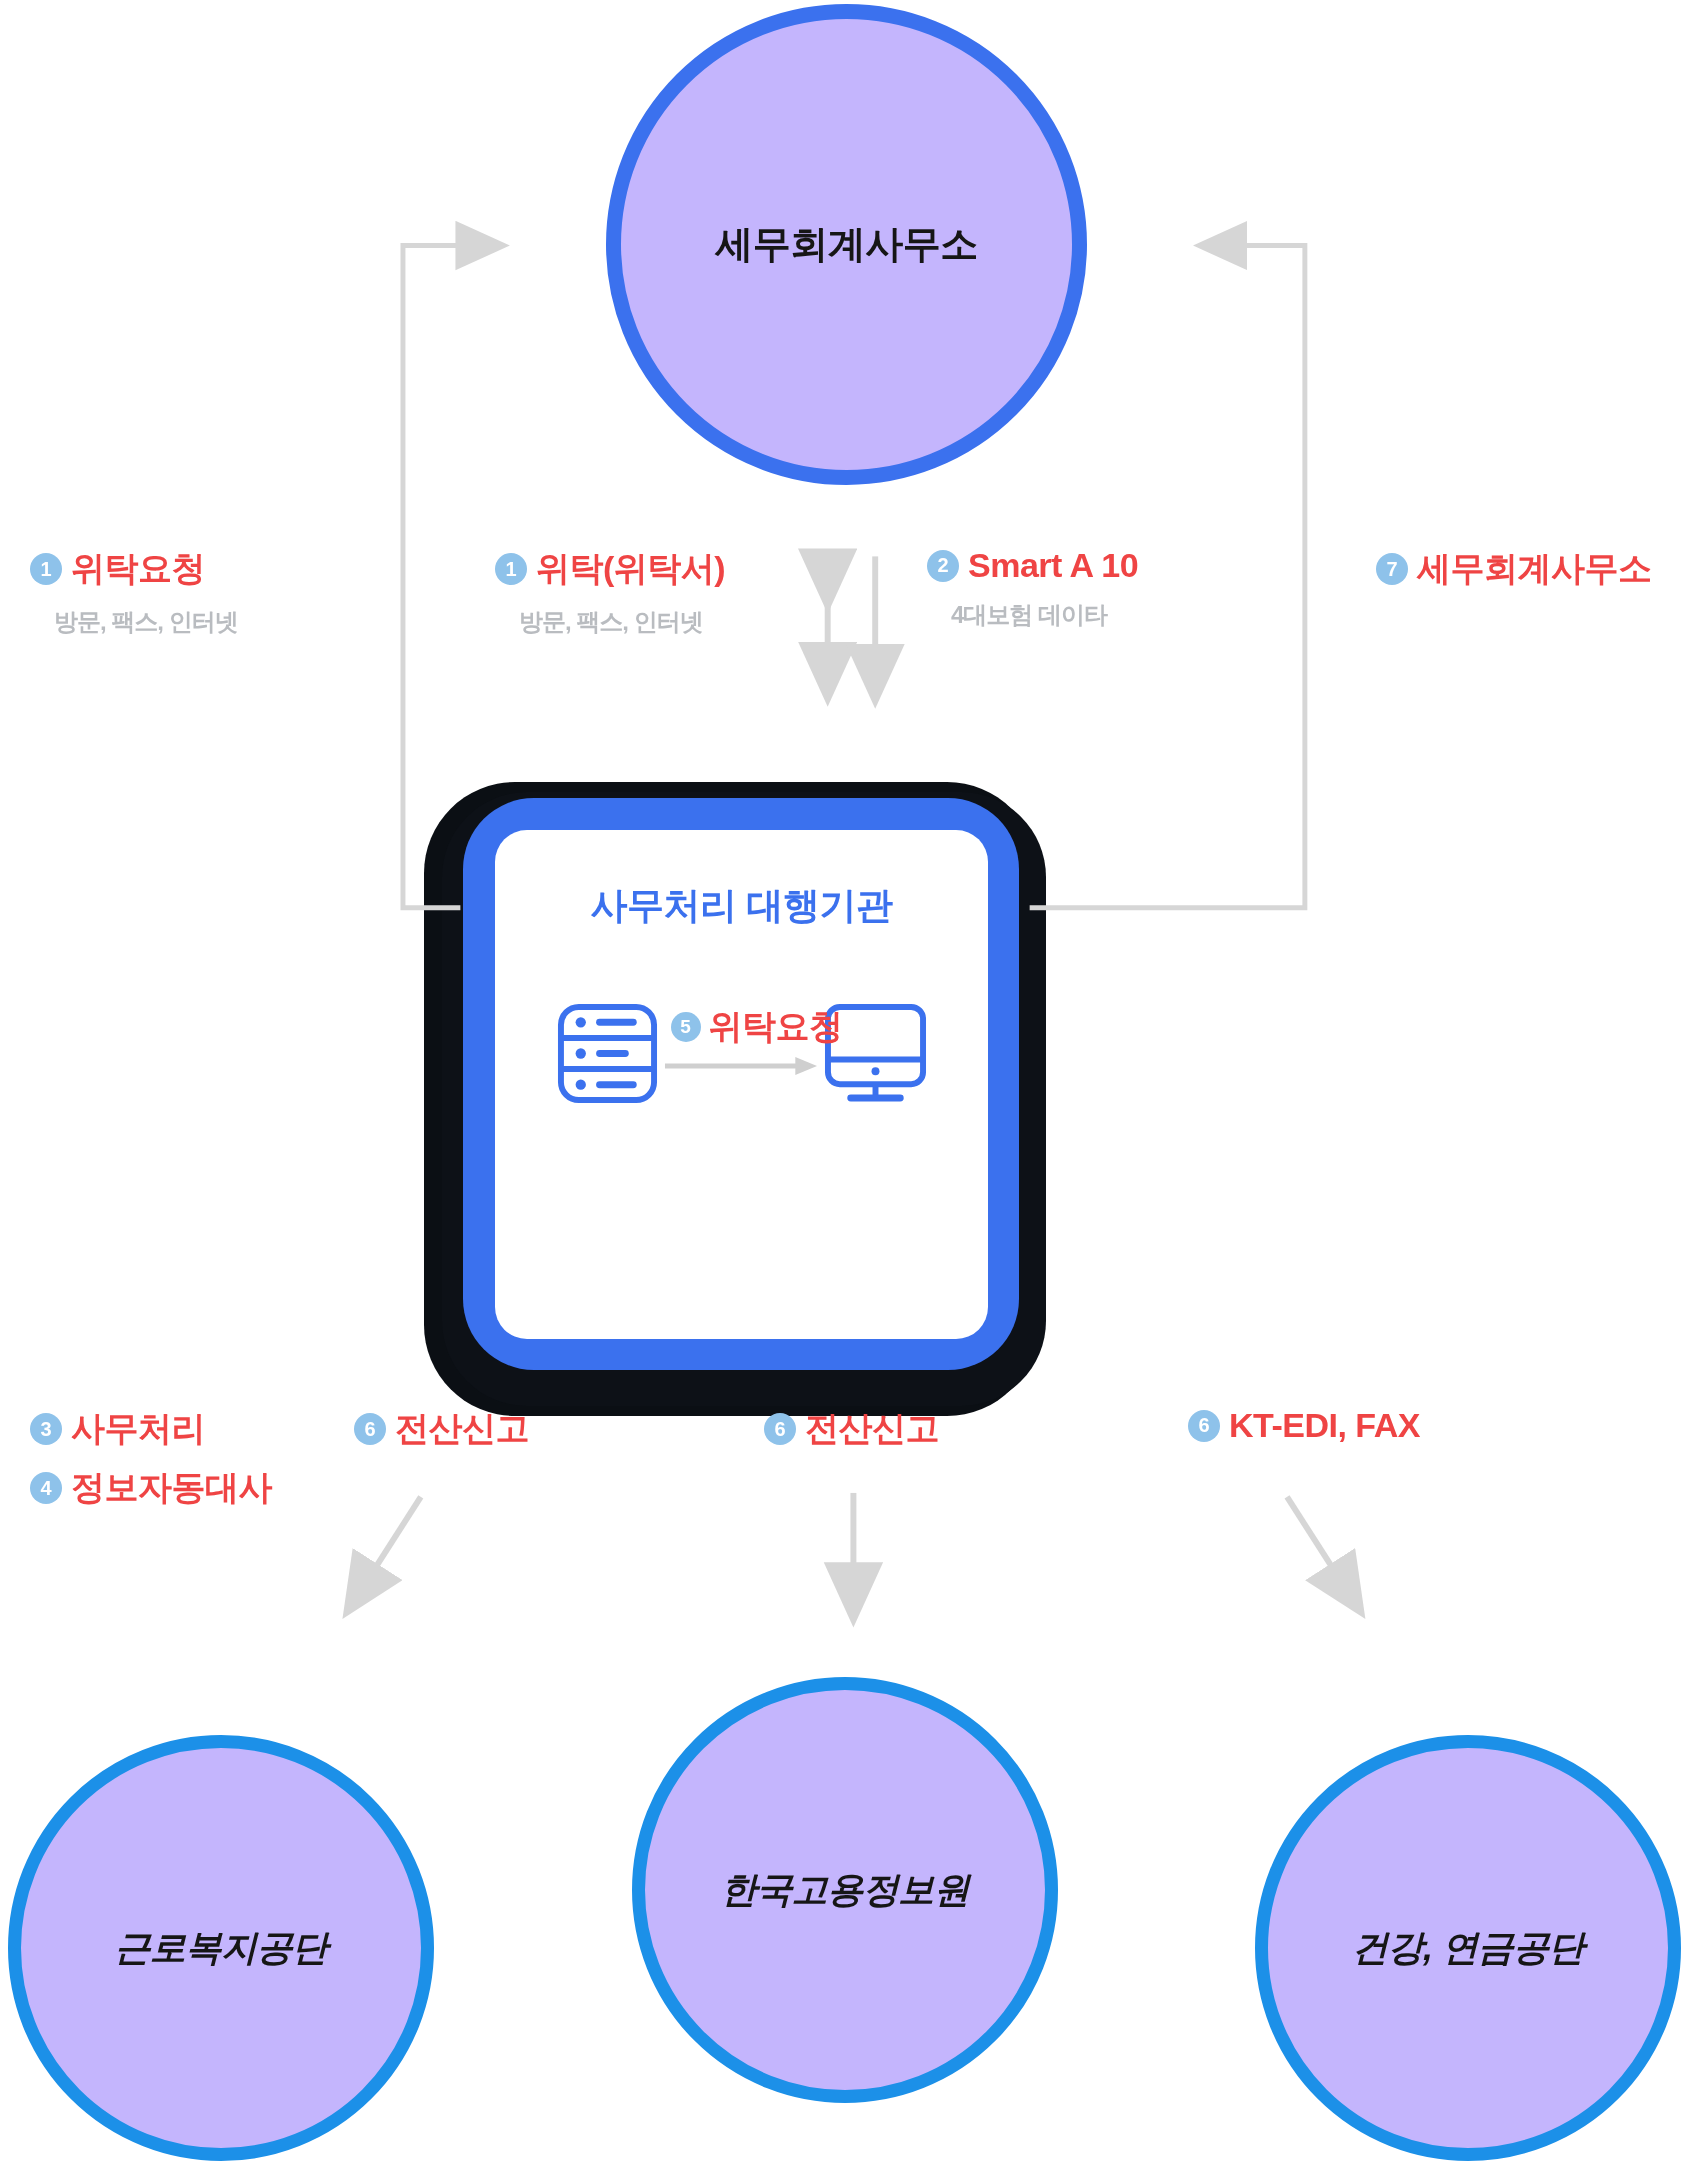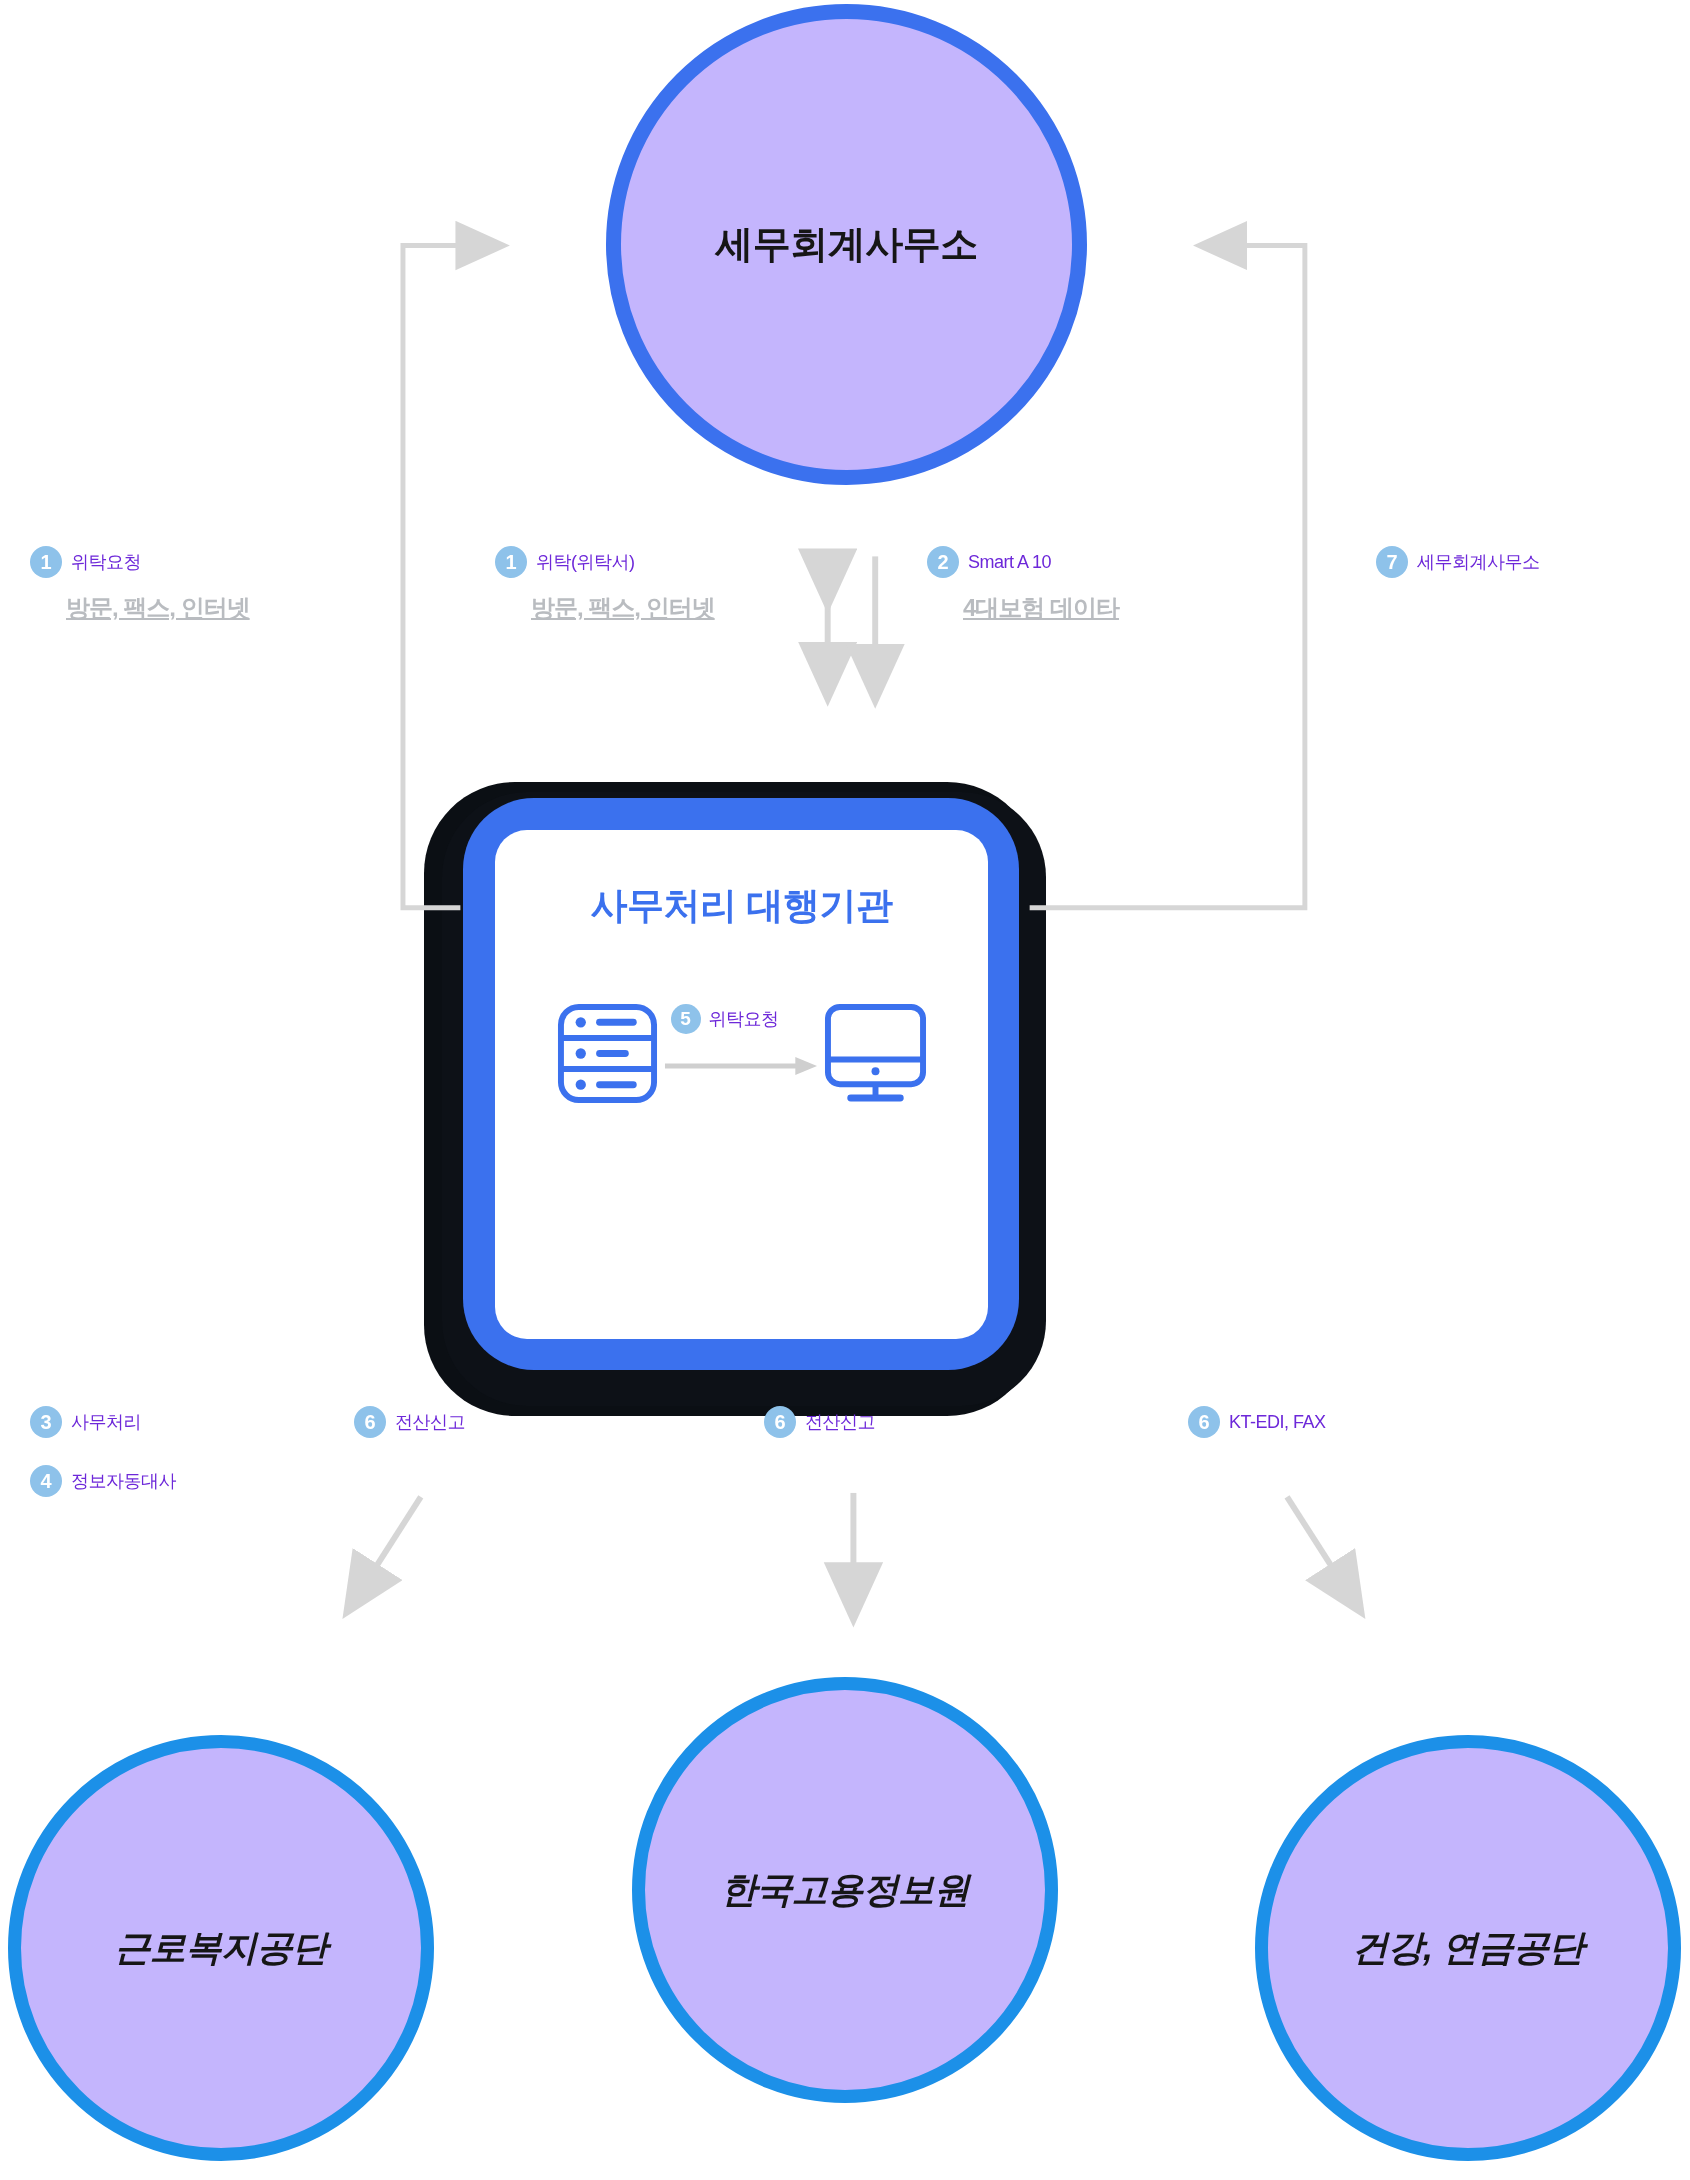--- a/index.html
+++ b/index.html
@@ -117,34 +117,33 @@
     position:absolute;
     z-index:6;
   }
   .lbl-row{
     display:flex;
     align-items:center;
     gap:9px;
     white-space:nowrap;
   }
   .lbl-main{
-    font-size:18px;
-    font-weight:normal;
-    color:#6d28d9;
+    font-size:34px;
+    font-weight:bold;
+    color:#ef4444;
     letter-spacing:-0.5px;
   }
   .lbl-sub{
     font-size:24px;
     color:#b9bcc0;
     font-weight:bold;
     letter-spacing:-1px;
     margin-top:14px;
-    margin-left:36px;
+    margin-left:24px;
     white-space:nowrap;
-    text-decoration:underline;
   }
 
   
   #wires{position:absolute;left:0;top:0;width:1691px;height:2180px;z-index:5;}
 
   
   .bicon{display:block;}
 </style>
 </head>
 <body>

